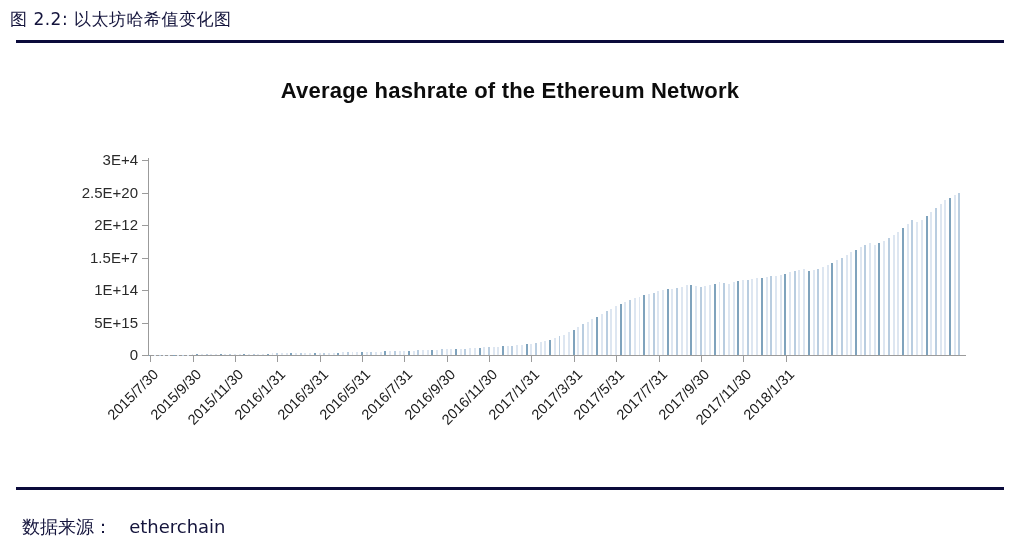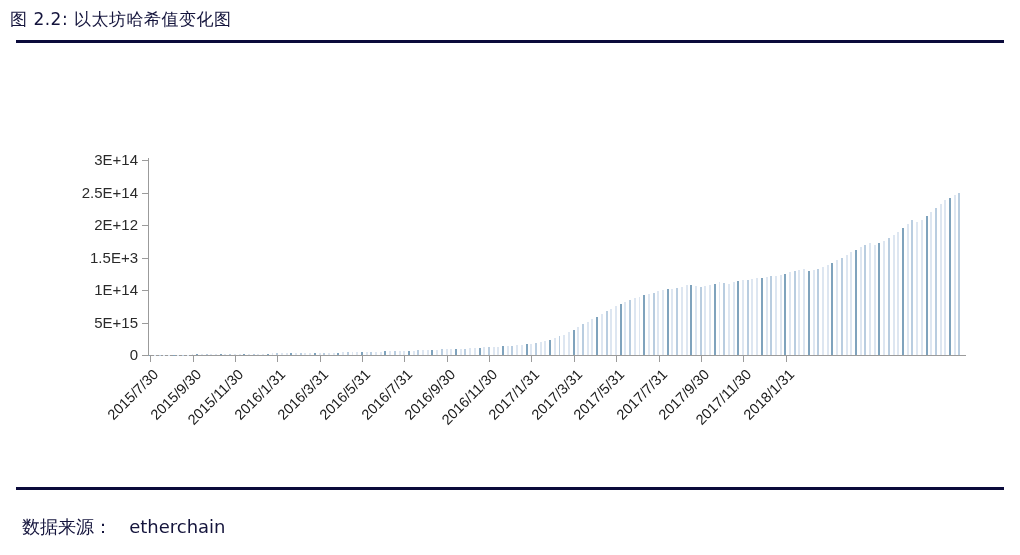--- a/index.html
+++ b/index.html
@@ -130,29 +130,30 @@
 </style>
 </head>
 <body>
 
 <div id="figure-caption">图 2.2: 以太坊哈希值变化图</div>
 
 <div class="rule" id="rule-top"></div>
 
 <div id="chart-figure">
 
+  <div id="chart-title">Average hashrate of the Ethereum Network</div>
 
   <div id="ylabels-layer">
       <div class="ylabel" style="top: 307px;">0</div>
       <div class="ylabel" style="top: 274.5px;">5E+15</div>
       <div class="ylabel" style="top: 242px;">1E+14</div>
-      <div class="ylabel" style="top: 209.5px;">1.5E+3</div>
+      <div class="ylabel" style="top: 209.5px;">1.5E+7</div>
       <div class="ylabel" style="top: 177px;">2E+12</div>
-      <div class="ylabel" style="top: 144.5px;">2.5E+14</div>
-      <div class="ylabel" style="top: 112px;">3E+14</div>
+      <div class="ylabel" style="top: 144.5px;">2.5E+20</div>
+      <div class="ylabel" style="top: 112px;">3E+4</div>
     </div>
 
   <div id="axis-y"></div>
   <div id="axis-x"></div>
 
   <div id="plot-area">
       <div class="bar" style="height: 0.5px; left: 1.1763px; width: 1.97618px; background: rgb(127, 163, 189);"></div>
       <div class="bar" style="height: 0.5px; left: 5.8815px; width: 1.97618px; background: rgb(221, 230, 241);"></div>
       <div class="bar" style="height: 0.5px; left: 10.5867px; width: 1.97618px; background: rgb(185, 205, 224);"></div>
       <div class="bar" style="height: 0.5px; left: 15.2919px; width: 1.97618px; background: rgb(221, 230, 241);"></div>

